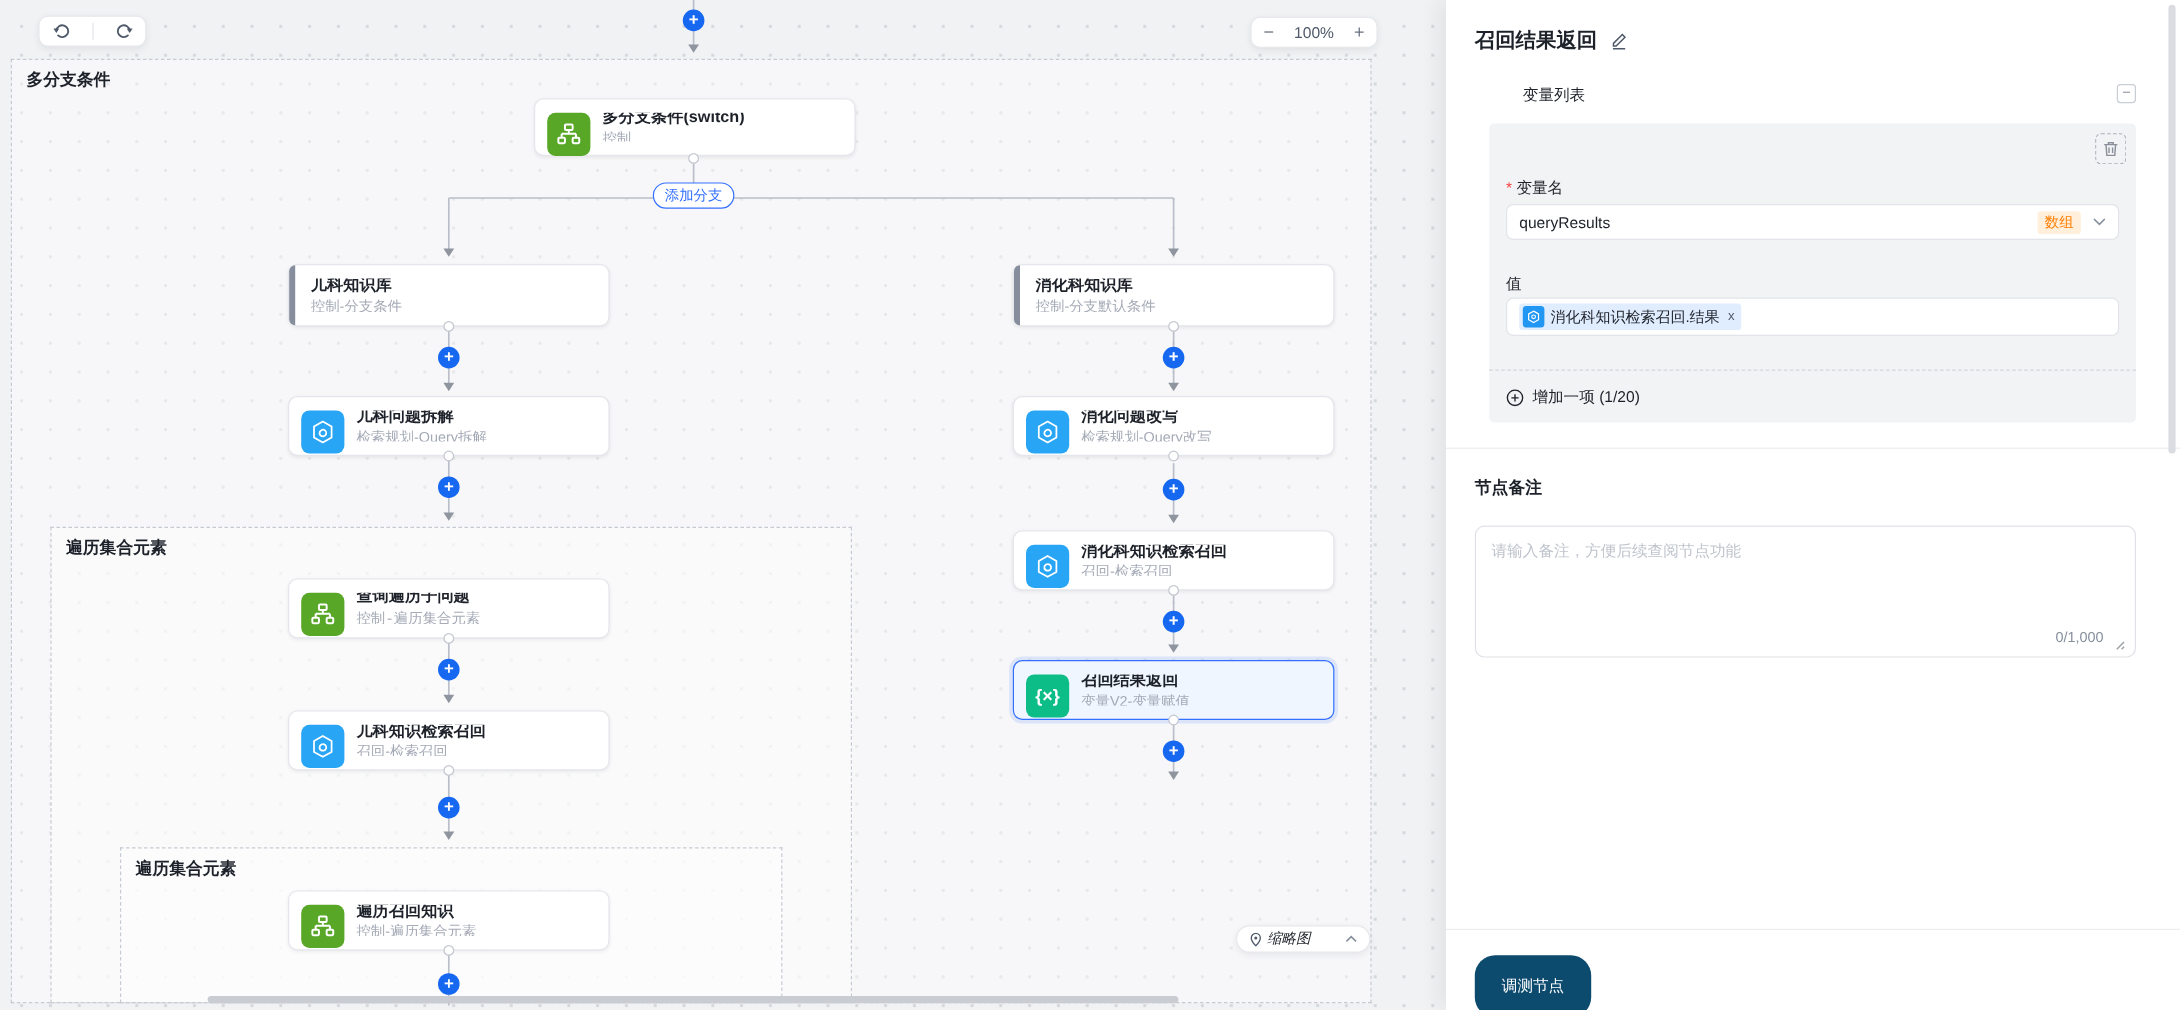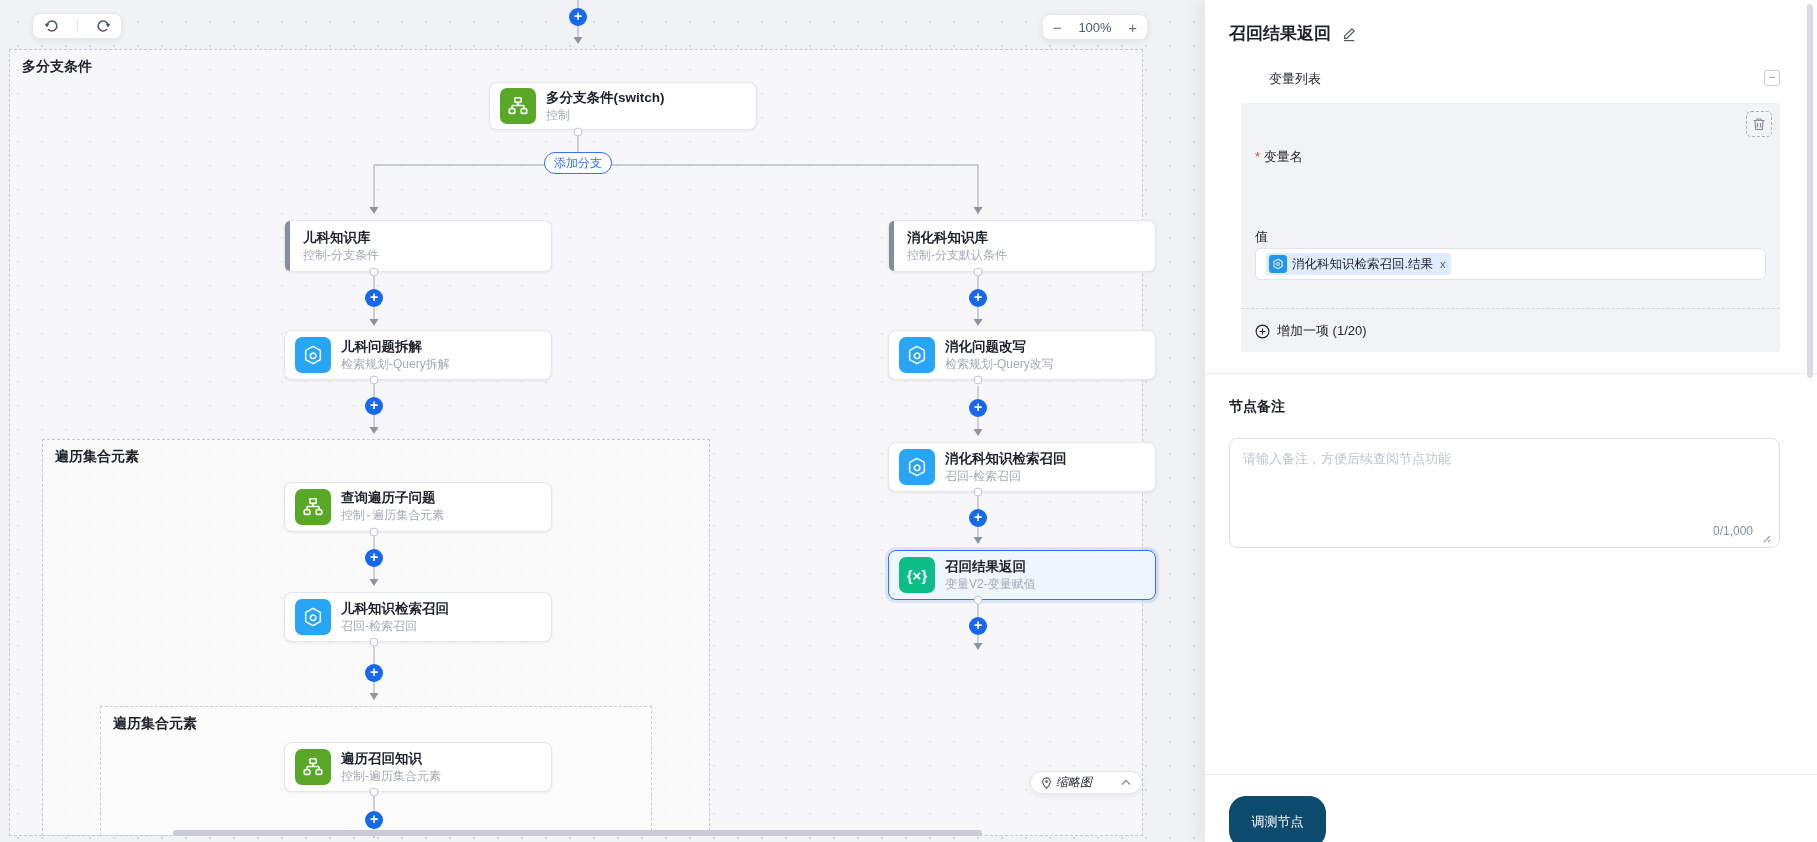--- a/index.html
+++ b/index.html
@@ -12,21 +12,21 @@
     background-color:#f1f2f4;
     background-image:radial-gradient(#d5d8dd 1.3px, transparent 1.4px);
     background-size:24px 24px; background-position:6px 10px; overflow:hidden; }
 
   .group { position:absolute; border:1.5px dashed #c6cad3; background:rgba(255,255,255,0.42); }
   .group-label { position:absolute; left:12px; top:8px; font-size:14px; font-weight:bold; color:#1d2129; white-space:nowrap; }
 
   #wires { position:absolute; left:0; top:0; width:1205px; height:842px; pointer-events:none; }
 
   .node { position:absolute; background:#fff; border:1px solid #e4e6eb; border-radius:8px;
-    box-shadow:0 1px 3px rgba(31,35,41,.07); display:flex; align-items:center; padding:11px 10px;margin-left:44px; }
+    box-shadow:0 1px 3px rgba(31,35,41,.07); display:flex; padding:11px 10px; }
   .node.selected { border:1.5px solid #3370ff; background:#f0f6ff;
     box-shadow:0 0 0 3px rgba(51,112,255,.14); }
   .node .nicon { width:36px; height:36px; border-radius:7px; flex:0 0 36px;
     display:flex; align-items:center; justify-content:center; margin-right:10px; }
   .nicon.green { background:#58a727; } .nicon.blue { background:#28a5f5; } .nicon.teal { background:#0cbd87; }
   .nicon .braces { color:#fff; font-size:15px; font-weight:bold; letter-spacing:0; }
   .node .ntexts { display:flex; flex-direction:column; justify-content:center; overflow:hidden; }
   .node .ntitle { font-size:13.5px; font-weight:600; color:#1d2129; line-height:18px; white-space:nowrap; }
   .node .nsub { font-size:12px; color:#a4aab6; line-height:16px; white-space:nowrap; }
   .node.branch { padding-left:18px; }
@@ -351,20 +351,31 @@
       <span id="collapse-btn">−</span>
     </div>
 
     <div id="var-card">
       <span id="trash-btn">
         <svg width="14" height="14" viewBox="0 0 14 14">
             <path d="M1.5 3.5 h11 M5 3.5 V2 h4 v1.5 M3 3.5 l.7 9 h6.6 l.7-9 M5.5 6 v4.5 M8.5 6 v4.5" fill="none" stroke="#8a9099" stroke-width="1.2"></path>
           </svg>
       </span>
       <span class="fieldlabel req" style="top:45px;">变量名</span>
+      <div class="pinput" id="name-input">
+        <span>queryResults</span>
+        <span id="name-right">
+          <span id="type-tag">数组</span>
+          <span style="display:flex;">
+            <svg width="11" height="8" viewBox="0 0 11 8">
+                <polyline points="1,1.5 5.5,6 10,1.5" fill="none" stroke="#86909c" stroke-width="1.4"></polyline>
+              </svg>
+          </span>
+        </span>
+      </div>
       <span class="fieldlabel" style="top:125px;">值</span>
       <div class="pinput" id="value-input">
         <span id="value-chip">
           <span id="chip-icon">
             <svg width="12" height="12" viewBox="0 0 14 14">
                 <path d="M7 1.5 11.8 4.2 v5.6 L7 12.5 2.2 9.8 V4.2z" fill="none" stroke="#fff" stroke-width="1.2"></path>
                 <circle cx="7" cy="7" r="1.8" fill="none" stroke="#fff" stroke-width="1.1"></circle>
               </svg>
           </span>
           <span>消化科知识检索召回.结果</span>

